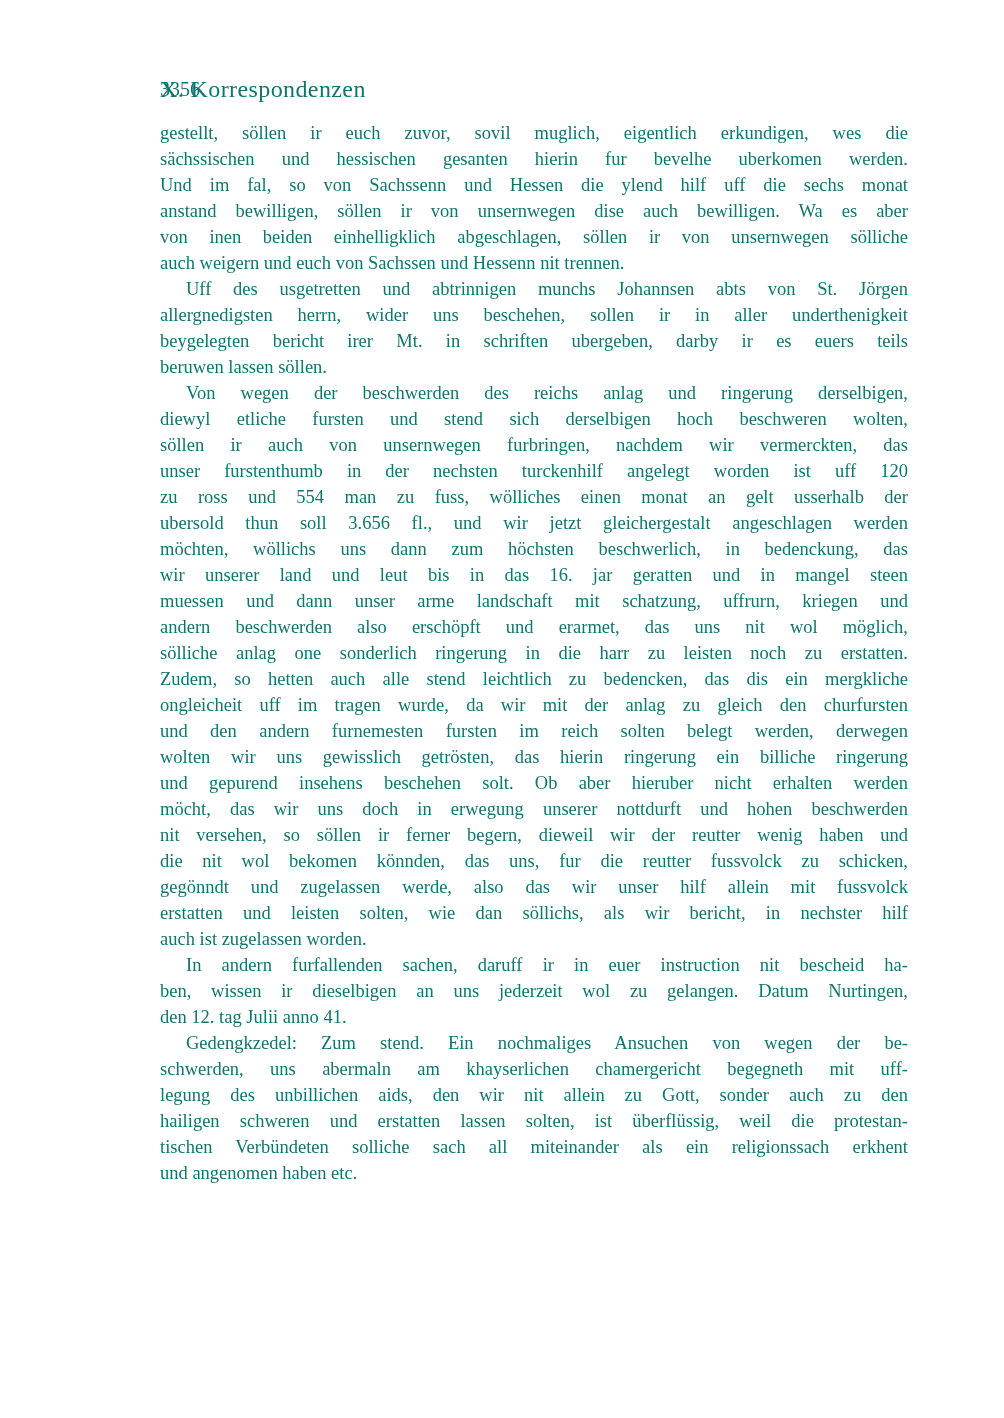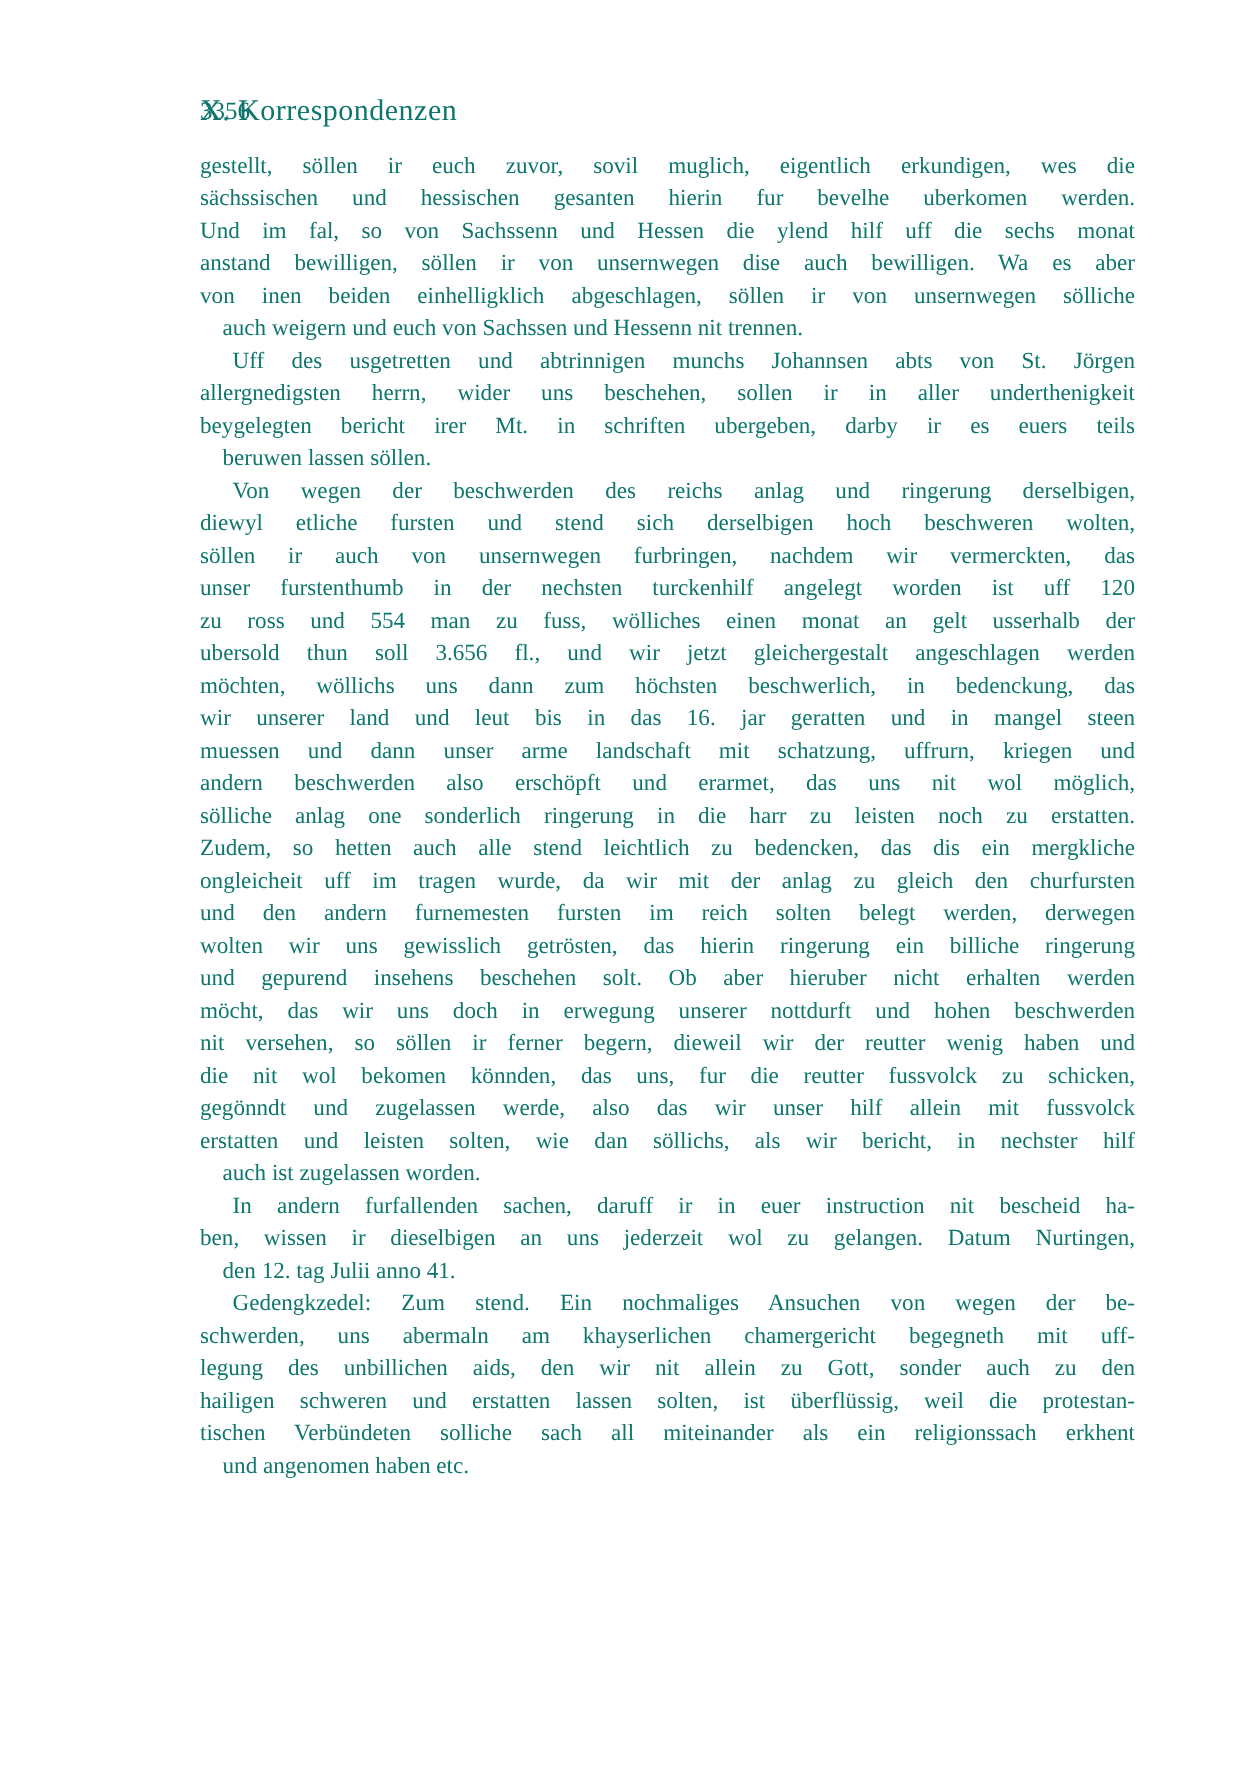--- a/index.html
+++ b/index.html
@@ -44,21 +44,20 @@
   }
   .line {
     font-size: 18.5px;
     line-height: 26px;
     text-align: justify;
     text-align-last: justify;
     white-space: normal;
   }
   .line.last {
     text-align-last: left;
-    margin-left: 18px;
   }
   .line.indent {
     padding-left: 26px;
   }
   .italic {
   }
 </style>
 </head>
 <body>
 

